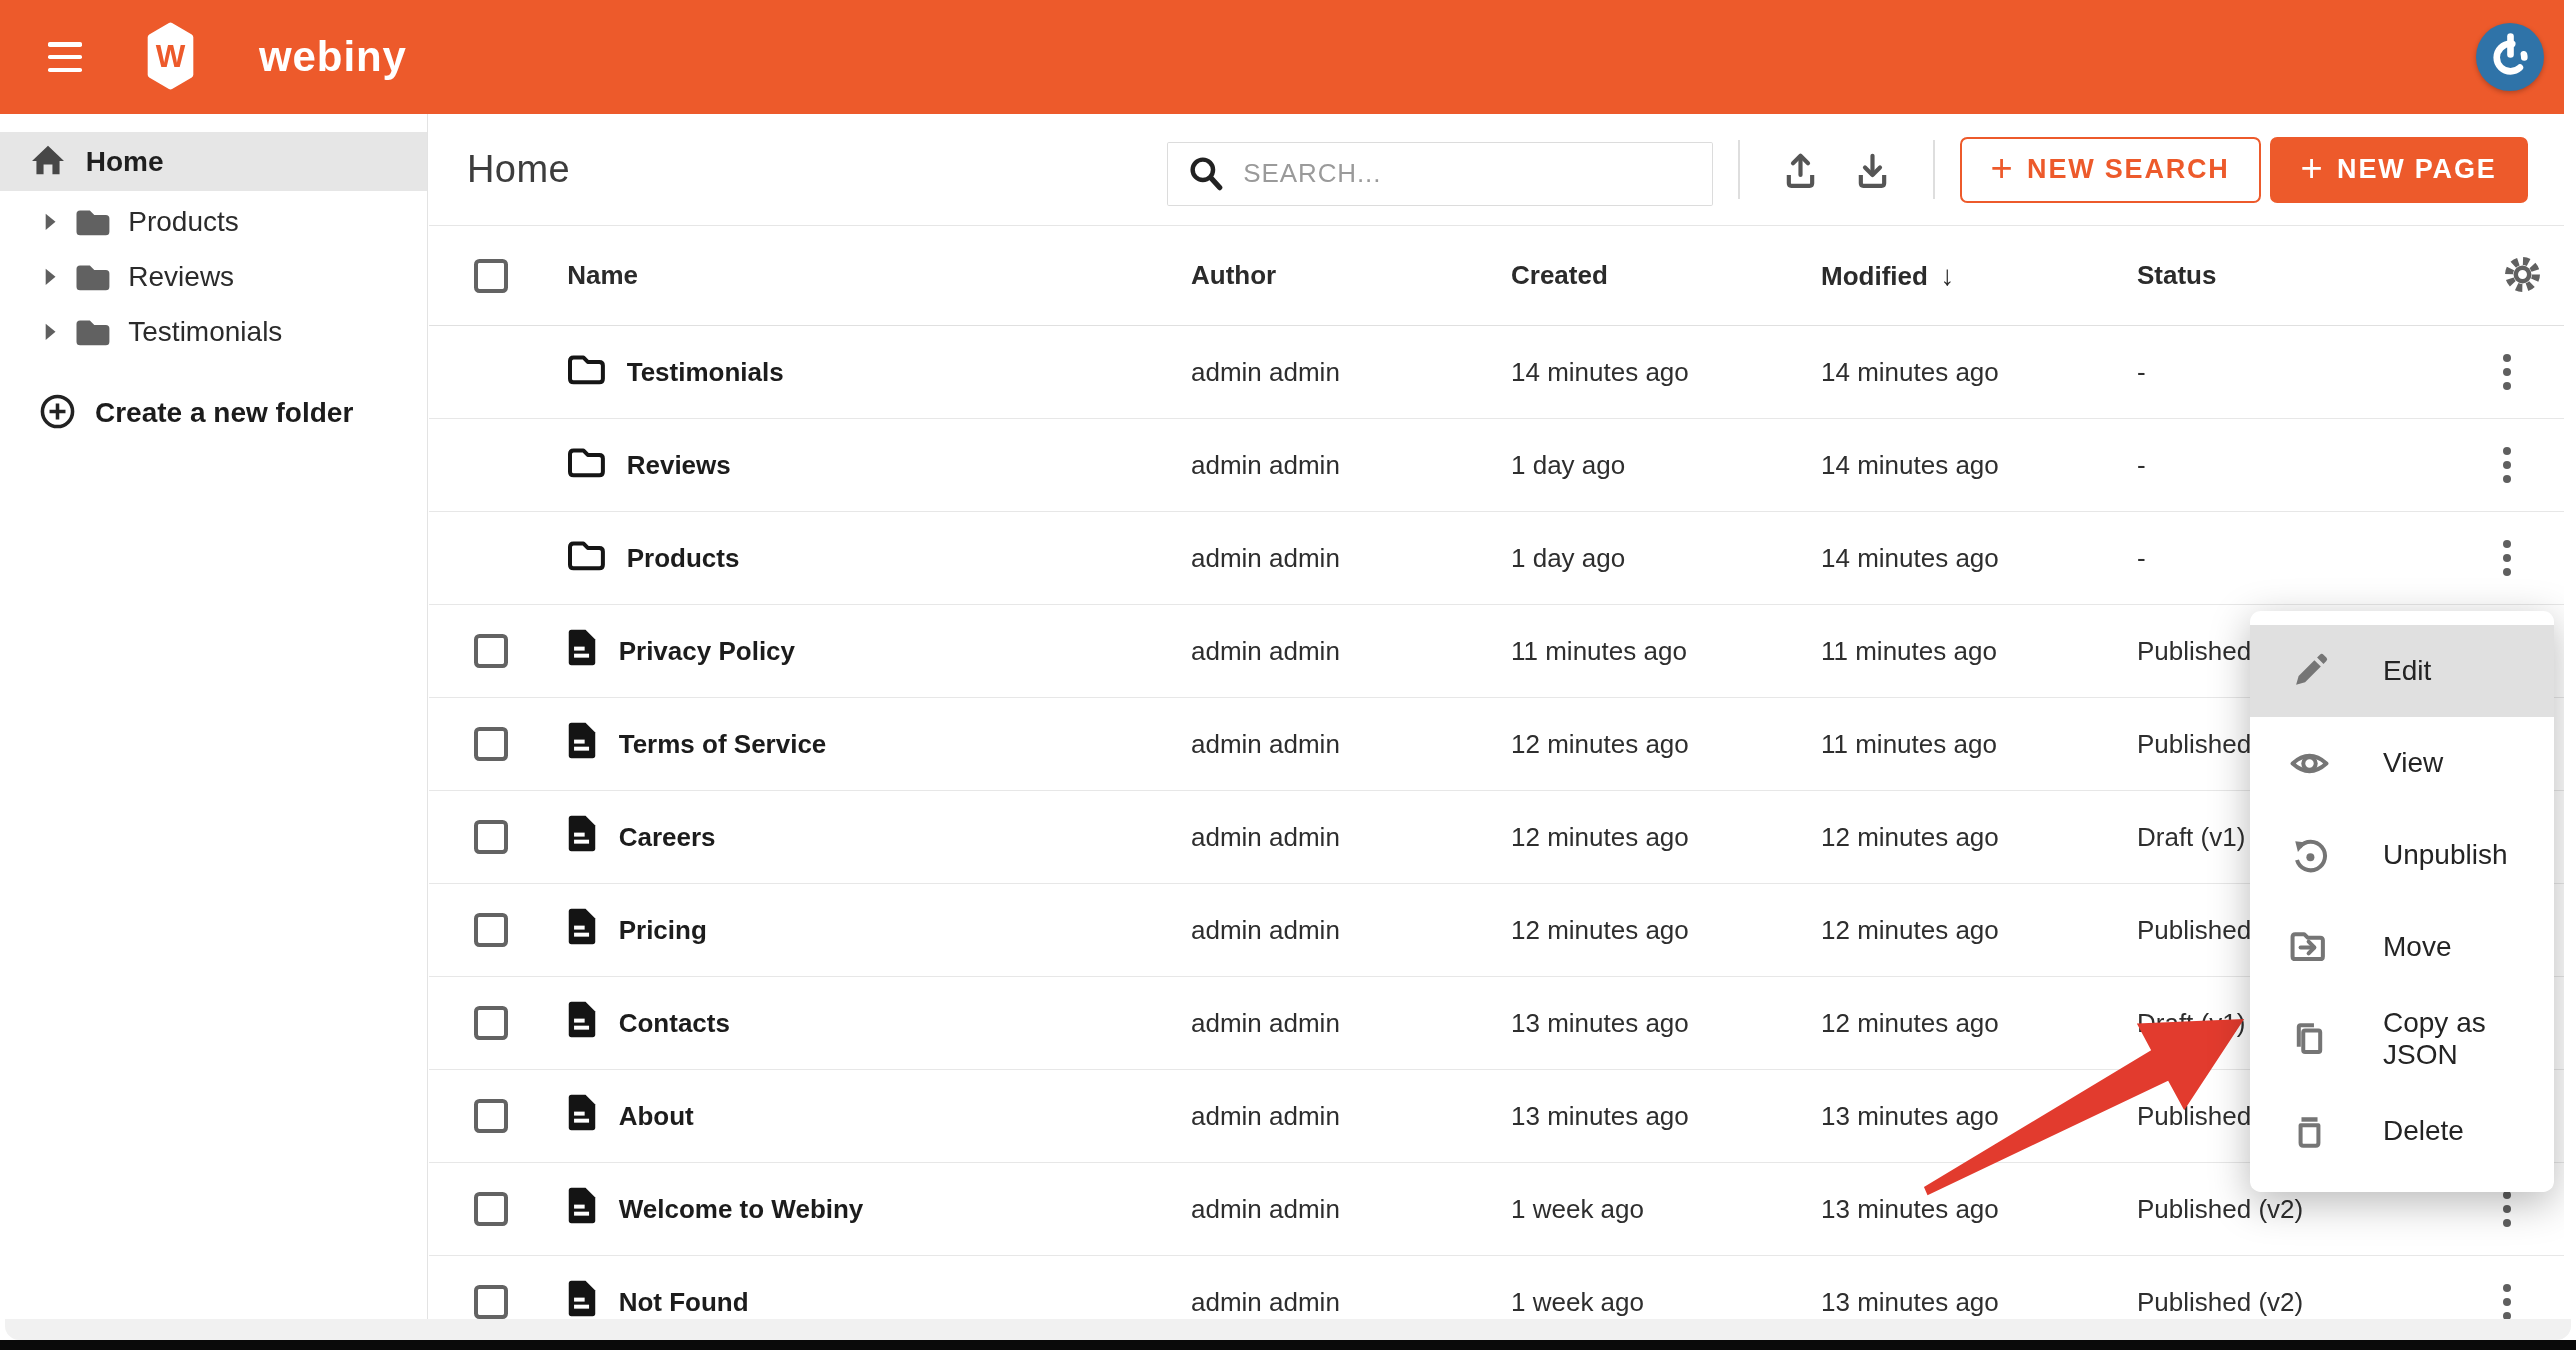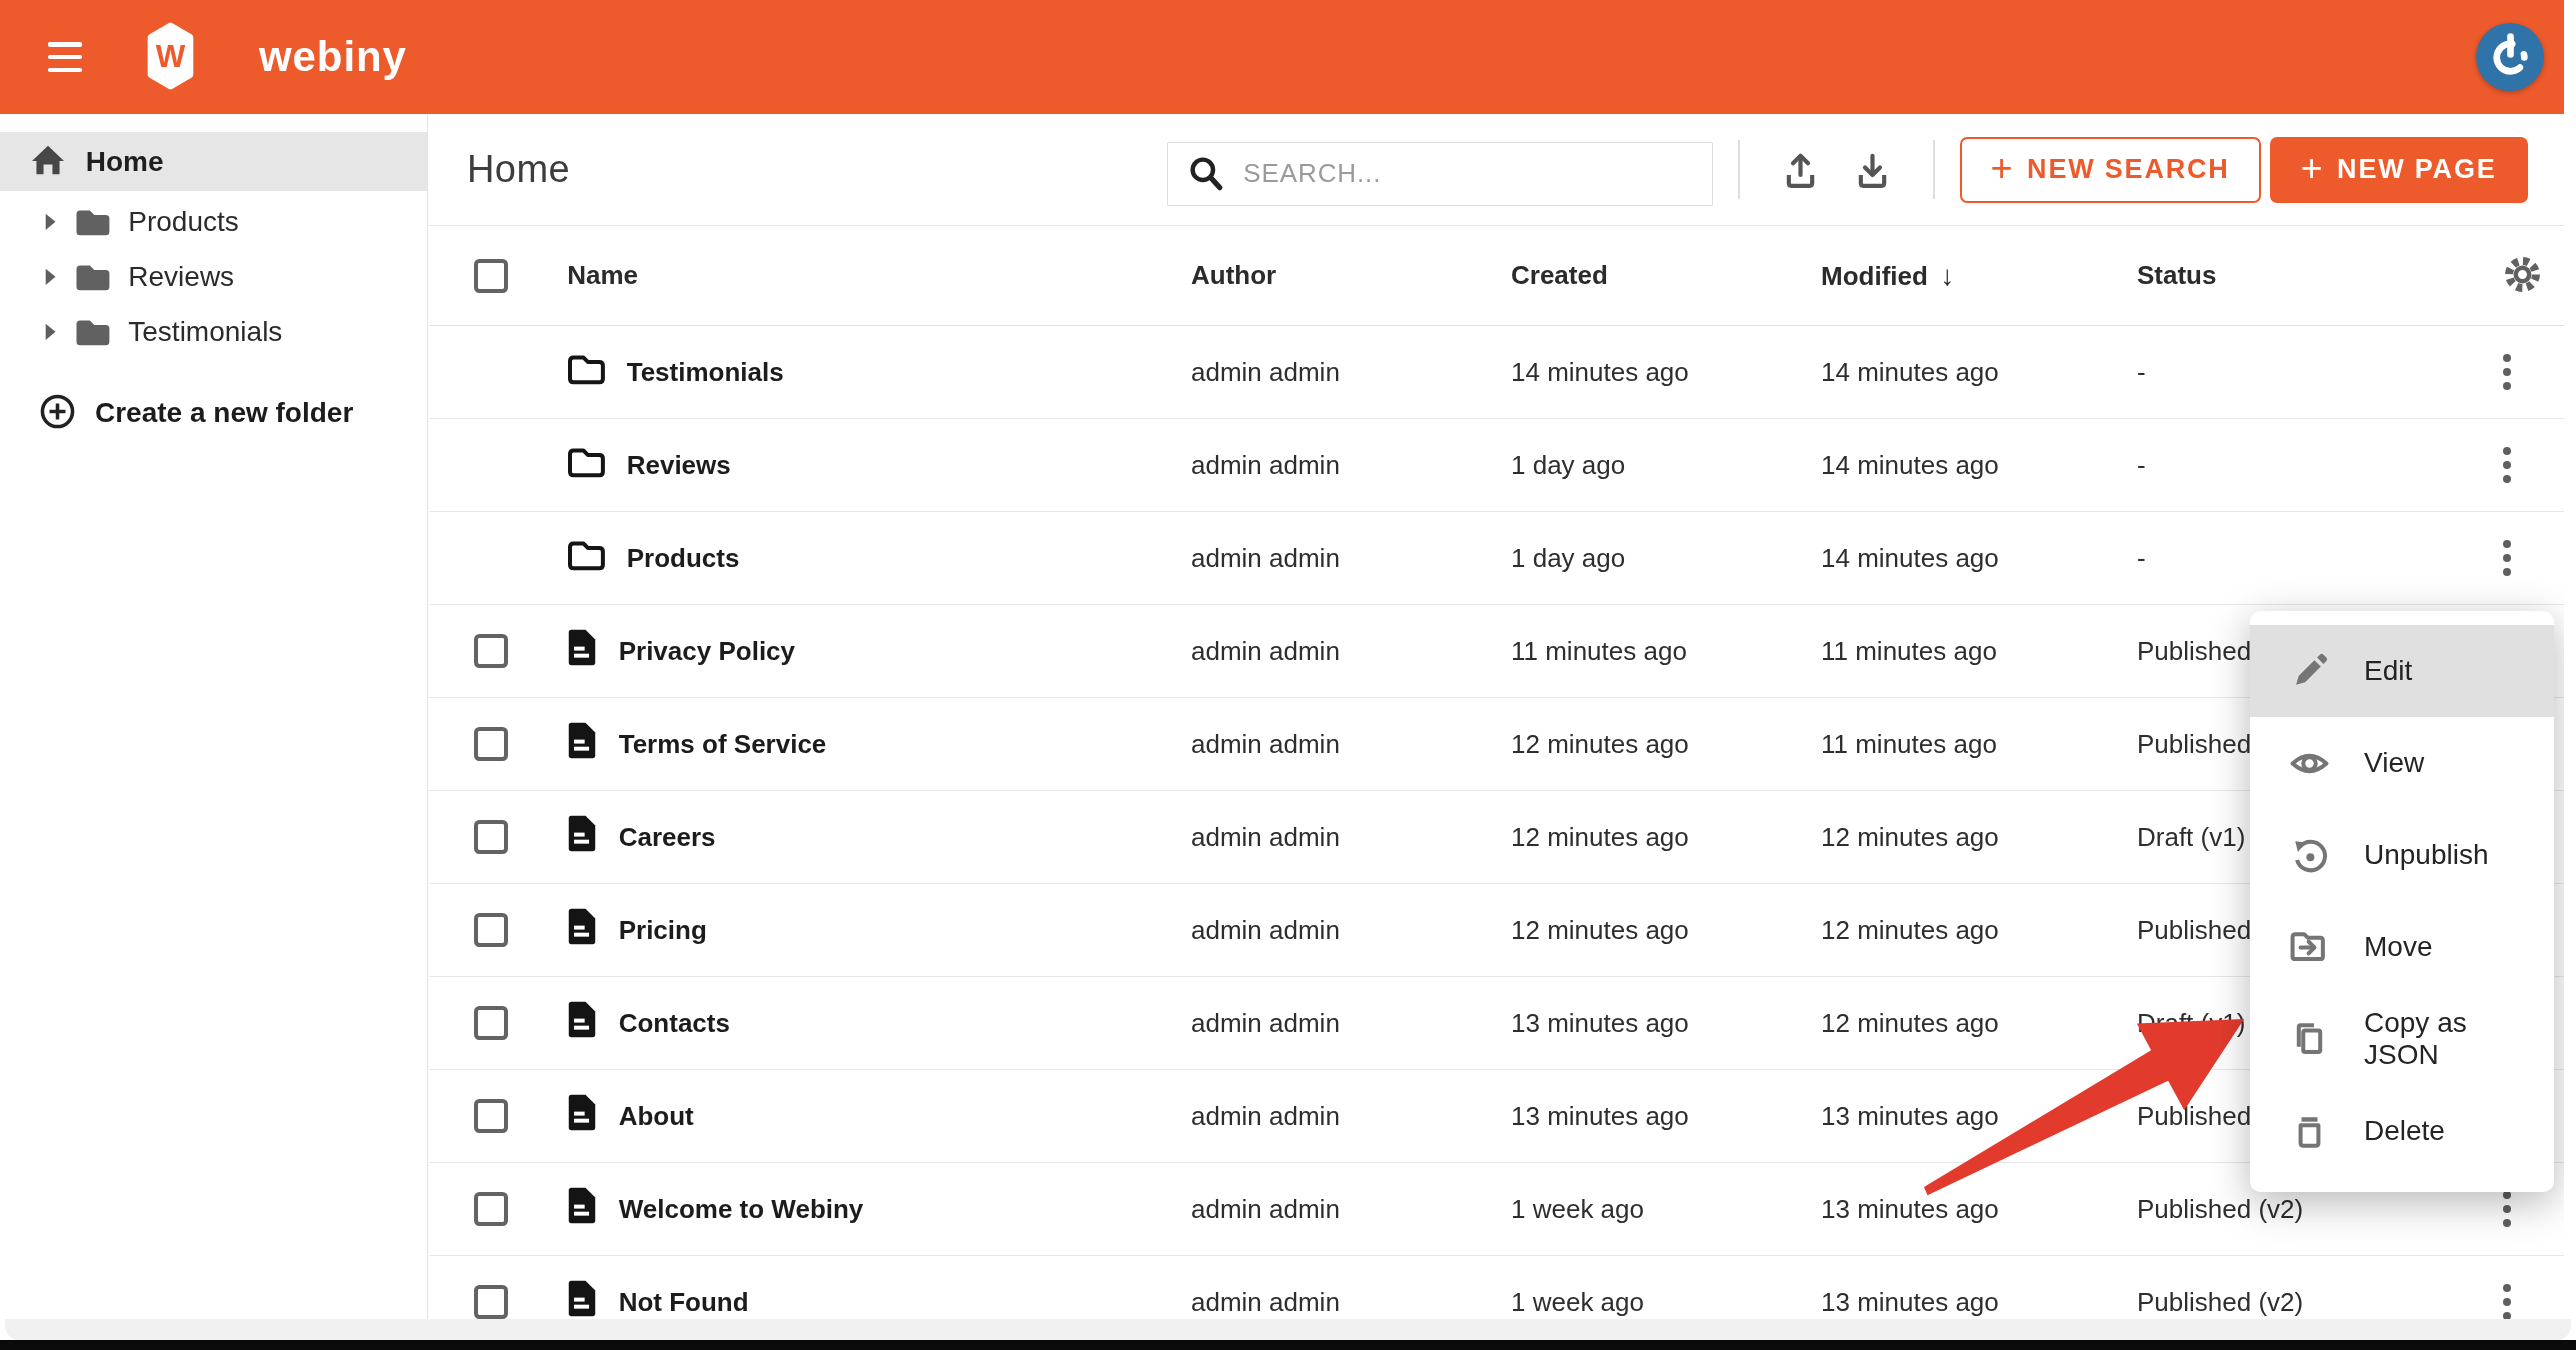--- a/index.html
+++ b/index.html
@@ -68,21 +68,21 @@
       background:#fff;cursor:pointer;}
   .namecell{display:flex;align-items:center;gap:21.5px;padding-left:7.2px;}
   .namecell .nm{font-weight:700;color:#1c1c1c;}
   .kebab{justify-self:center;display:flex;flex-direction:column;gap:6.3px;background:none;
          border:none;cursor:pointer;padding:5.4px;}
   .kebab i{width:8px;height:8px;border-radius:50%;background:#5f5f5f;display:block;}
 
   
   .menu{position:absolute;left:2250px;top:611px;width:304px;background:#fff;border-radius:10.7px;
         box-shadow:0 10.7px 40px rgba(0,0,0,.28);padding:14.3px 0;z-index:40;}
-  .menu-item{height:92px;display:flex;align-items:center;gap:34px;padding-left:39px;width:100%;
+  .menu-item{height:92px;display:flex;align-items:center;gap:53px;padding-left:39px;width:100%;
              font-size:28px;color:#242424;background:none;border:none;cursor:pointer;box-sizing:border-box;
              font-family:"Liberation Sans",sans-serif;text-align:left;}
   .menu-item.active{background:#e0e0e0;}
   .menu-item .mi{width:41px;height:41px;display:flex;align-items:center;justify-content:center;flex:none;}
 
   
   .red-arrow{position:absolute;left:0;top:0;z-index:30;pointer-events:none;}
   .scroll-track{position:absolute;top:0;right:0;width:12.5px;height:1340px;background:#fff;z-index:45;}
   .chrome-strip{position:absolute;left:5.4px;right:5.4px;bottom:10.7px;height:21.5px;background:#f1f1f1;
                 border-radius:0 0 14.3px 14.3px;z-index:60;}

